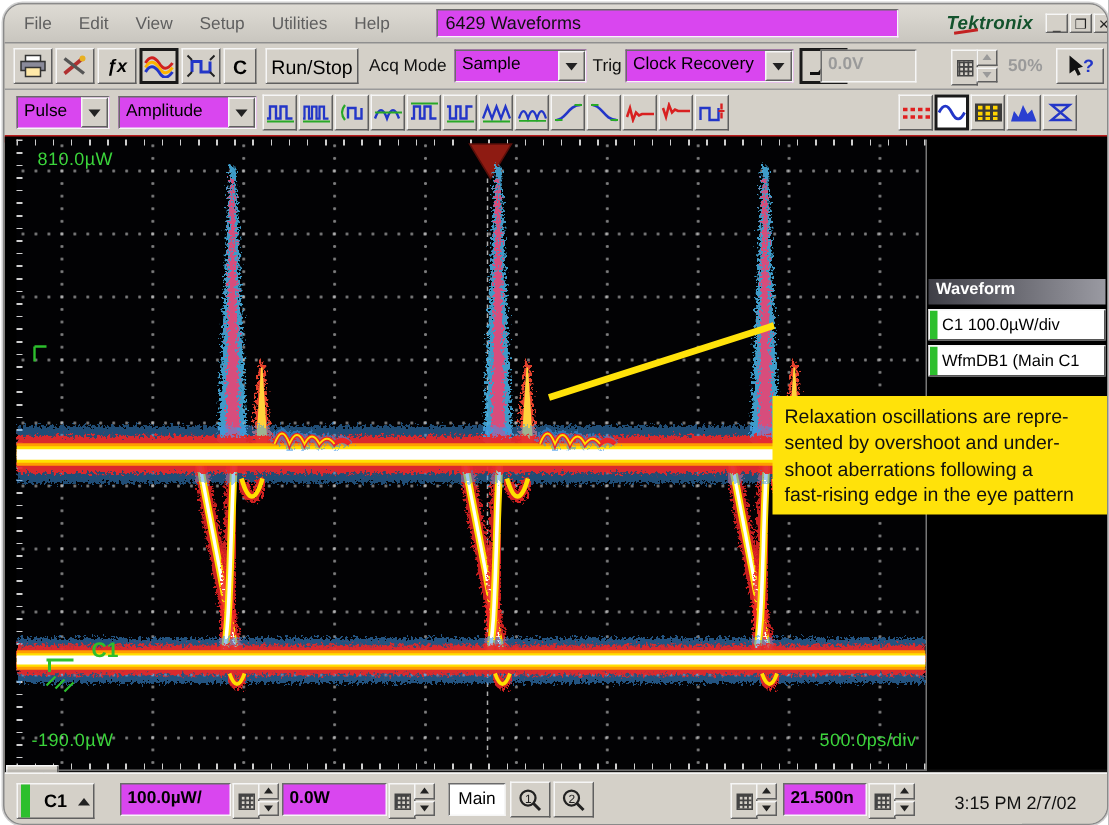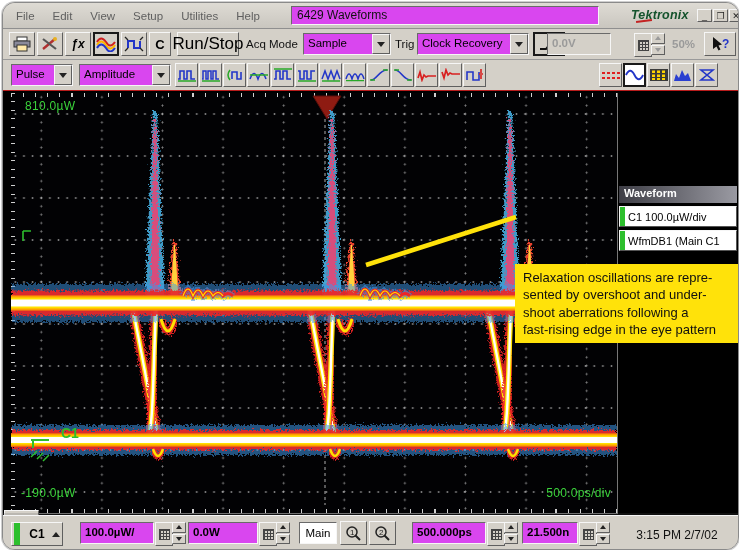--- a/index.html
+++ b/index.html
@@ -125,21 +125,21 @@
     </div>
     <div class="tb-btn out btn" style="left:118px;">
       <svg width="20" height="16" viewBox="0 0 20 16">
         <path d="M4,12 v-7 h6 v7 h6 v-7" stroke="#2336c8" stroke-width="2" fill="none"></path>
         <path d="M1,1 l3,3 M19,1 l-3,3 M1,15 l3,-3 M19,15 l-3,-3" stroke="#222" stroke-width="1.3"></path>
       </svg>
     </div>
     <div class="tb-btn out btn" style="left:146px;width:22px;font-weight:bold;font-size:13px;">
       <span>C</span>
     </div>
-    <div class="tb-btn out btn" style="left:174px;width:62px;font-size:17px;justify-content:center;">
+    <div class="tb-btn out btn" style="left:174px;width:62px;font-size:13px;justify-content:center;">
       <span>Run/Stop</span>
     </div>
     <span class="abs lbl" style="left:243px;top:9px;">Acq Mode</span>
     <div class="combo in" style="left:300px;top:4px;width:88px;">
       <span class="val">Sample</span>
       <span class="drop out">
           <i class="tri-dn"></i>
         </span>
     </div>
     <span class="abs lbl" style="left:392px;top:9px;">Trig</span>
@@ -450,21 +450,20 @@
       </svg>
     </div>
     <div class="sb-item out btn" style="left:366px;width:27px;height:24px;top:5px;">
       <svg width="18" height="17" viewBox="0 0 18 17">
         <circle cx="7" cy="7" r="5" stroke="#222" stroke-width="1.5" fill="none"></circle>
         <path d="M10.5,10.5 L15,15" stroke="#222" stroke-width="2"></path>
         <text x="5" y="10" font-size="8" fill="#222">2</text>
       </svg>
     </div>
 
-    <div class="sb-item in field" style="left:409px;width:74px;">500.000ps</div>
     <div class="sb-item out kp" style="left:484px;">
         <i></i>
       </div>
     <div class="sb-item spin" style="left:501px;">
       <span class="sb out">
           <i class="tri-up sm"></i>
         </span>
       <span class="sb out">
           <i class="tri-dn sm"></i>
         </span>

